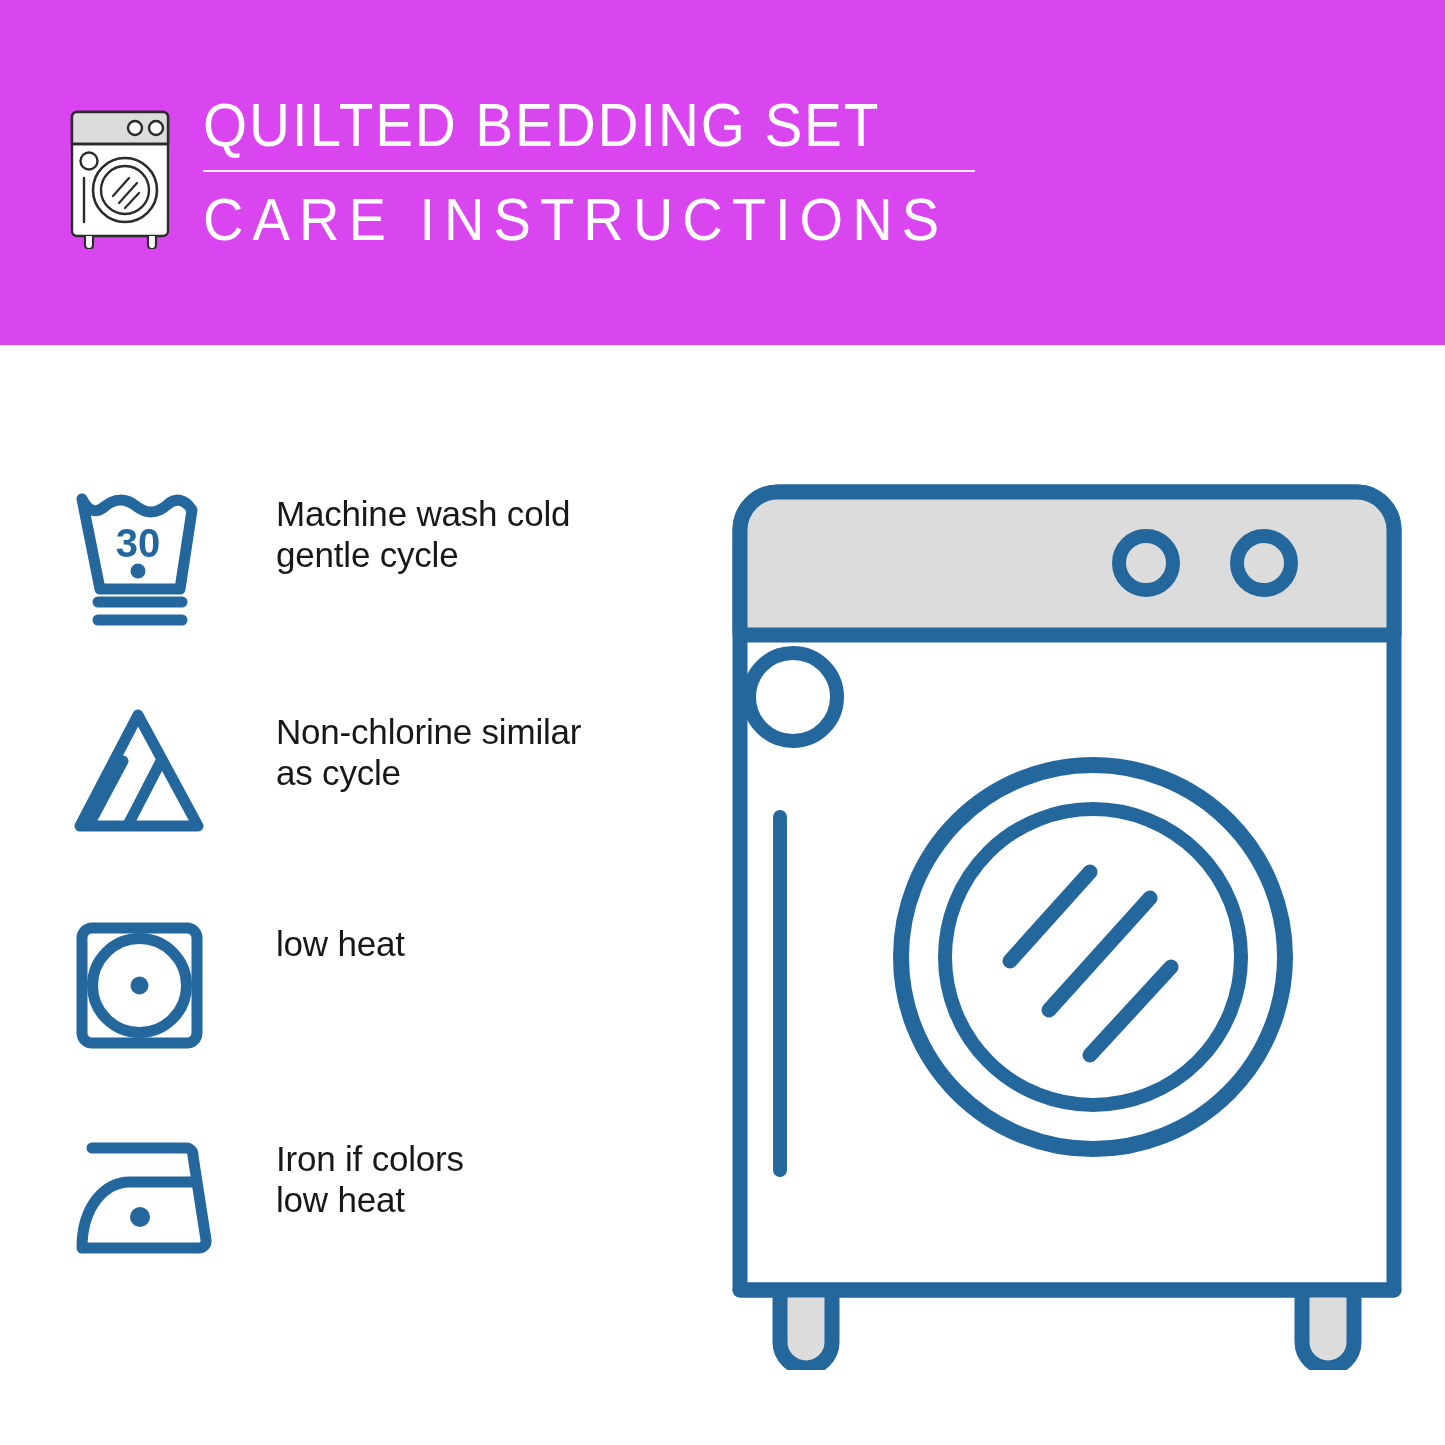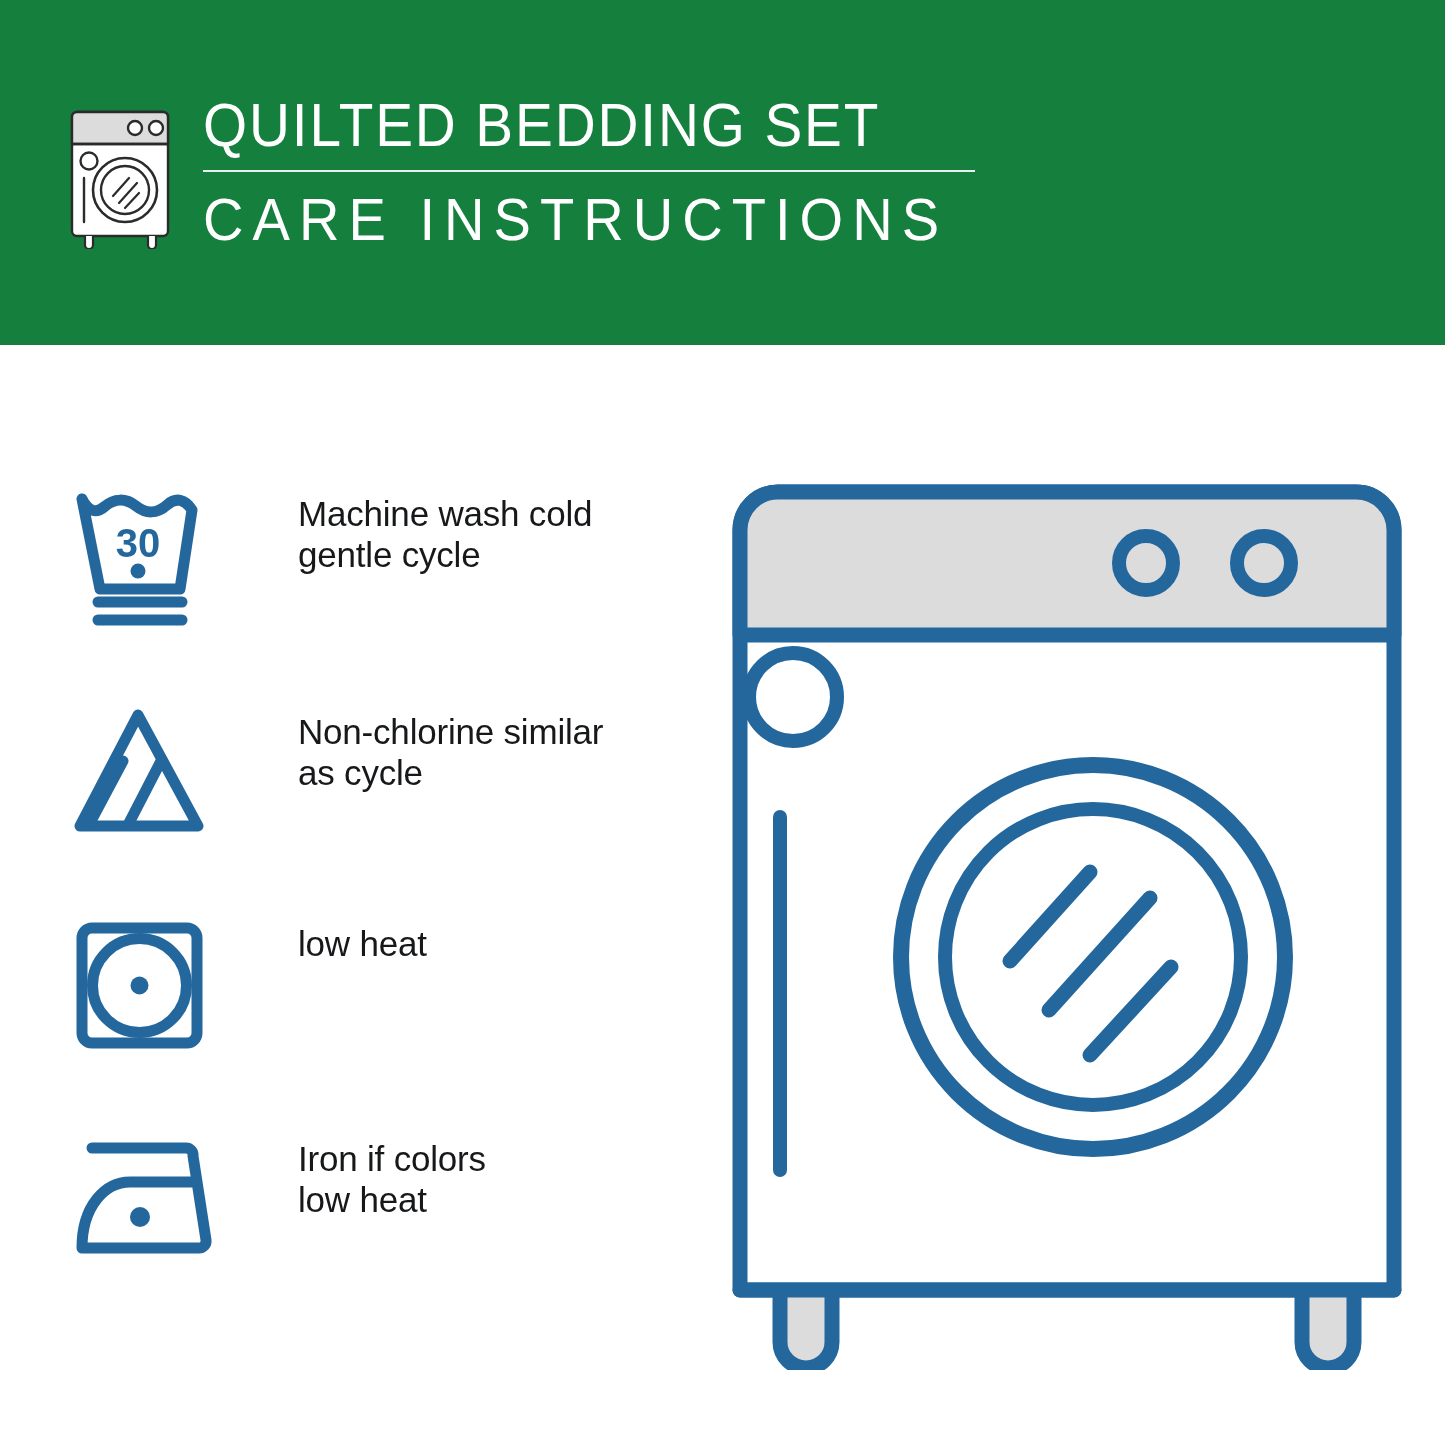--- a/index.html
+++ b/index.html
@@ -18,21 +18,21 @@
     overflow: hidden;
   }
 
   
   .header {
     position: absolute;
     left: 0;
     top: 0;
     width: 1445px;
     height: 345px;
-    background: #15803d;
+    background: #d946ef;
   }
   .header-logo {
     position: absolute;
     left: 63px;
     top: 104px;
     width: 120px;
     height: 145px;
   }
   .header-text {
     position: absolute;
@@ -92,21 +92,21 @@
     position: absolute;
     left: 70px;
     top: 0;
     width: 165px;
     height: 150px;
   }
   .care-icon svg { display: block; }
 
   .care-text {
     position: absolute;
-    left: 298px;
+    left: 276px;
     top: 8px;
     width: 400px;
     font-family: "Liberation Sans", sans-serif;
     font-size: 35px;
     font-weight: 500;
     line-height: 41px;
     color: #17181a;
     letter-spacing: -0.2px;
   }
   .care-text .ln { display: block; white-space: nowrap; }

